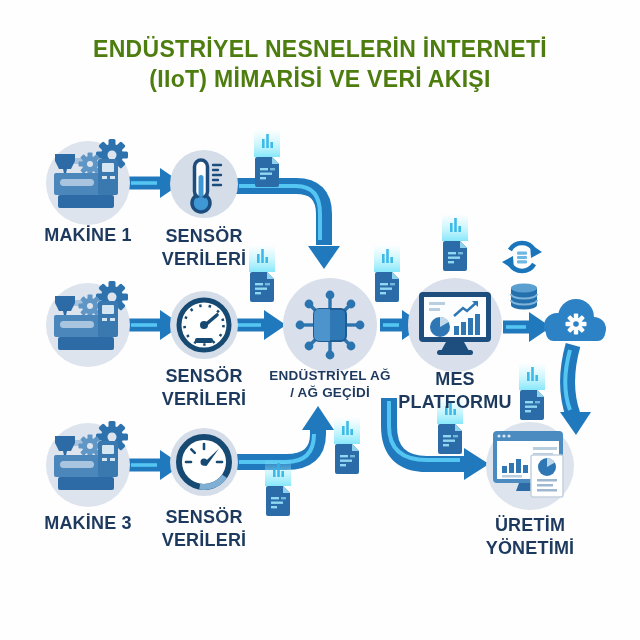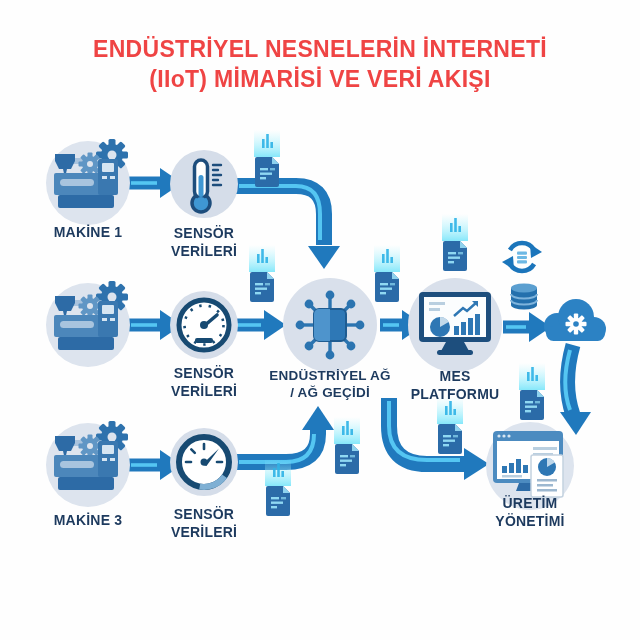--- a/index.html
+++ b/index.html
@@ -2,26 +2,26 @@
 <html><head>
 <meta charset="utf-8">
 <style>
   html,body{margin:0;padding:0;background:#ffffff;}
   .stage{
     position:relative;width:640px;height:640px;background:#fefefe;overflow:hidden;
     font-family:"Liberation Sans",sans-serif;
   }
   .title{
     position:absolute;left:20px;top:34px;width:600px;text-align:center;
-    font-size:23px;font-weight:800;color:#ef4444;line-height:1.32;
+    font-size:23px;font-weight:800;color:#4d7c0f;line-height:1.32;
     letter-spacing:.3px;white-space:pre-line;
   }
   .lbl{
     position:absolute;text-align:center;font-weight:800;color:#1d3a5e;
-    font-size:14px;line-height:1.28;white-space:pre-line;letter-spacing:.2px;
+    font-size:18px;line-height:1.28;white-space:pre-line;letter-spacing:.2px;
   }
   svg.diagram{position:absolute;left:0;top:0;}
 </style>
 </head>
 <body>
 
 <div class="stage">
 
   <div class="title">ENDÜSTRİYEL NESNELERİN İNTERNETİ
 (IIoT) MİMARİSİ VE VERİ AKIŞI</div>
@@ -345,16 +345,16 @@
 VERİLERİ</div>
   <div class="lbl" style="left:146px;top:365px;width:116px">SENSÖR
 VERİLERİ</div>
   <div class="lbl" style="left:28px;top:512px;width:120px">MAKİNE 3</div>
   <div class="lbl" style="left:146px;top:506px;width:116px">SENSÖR
 VERİLERİ</div>
   <div class="lbl" style="left:245px;top:367px;width:170px;font-size:13.5px">ENDÜSTRİYEL AĞ
 / AĞ GEÇİDİ</div>
   <div class="lbl" style="left:385px;top:368px;width:140px">MES
 PLATFORMU</div>
-  <div class="lbl" style="left:465px;top:495px;width:130px">ÜRETİM
+  <div class="lbl" style="left:465px;top:514px;width:130px">ÜRETİM
 YÖNETİMİ</div>
 
 </div>
 
 </body></html>

